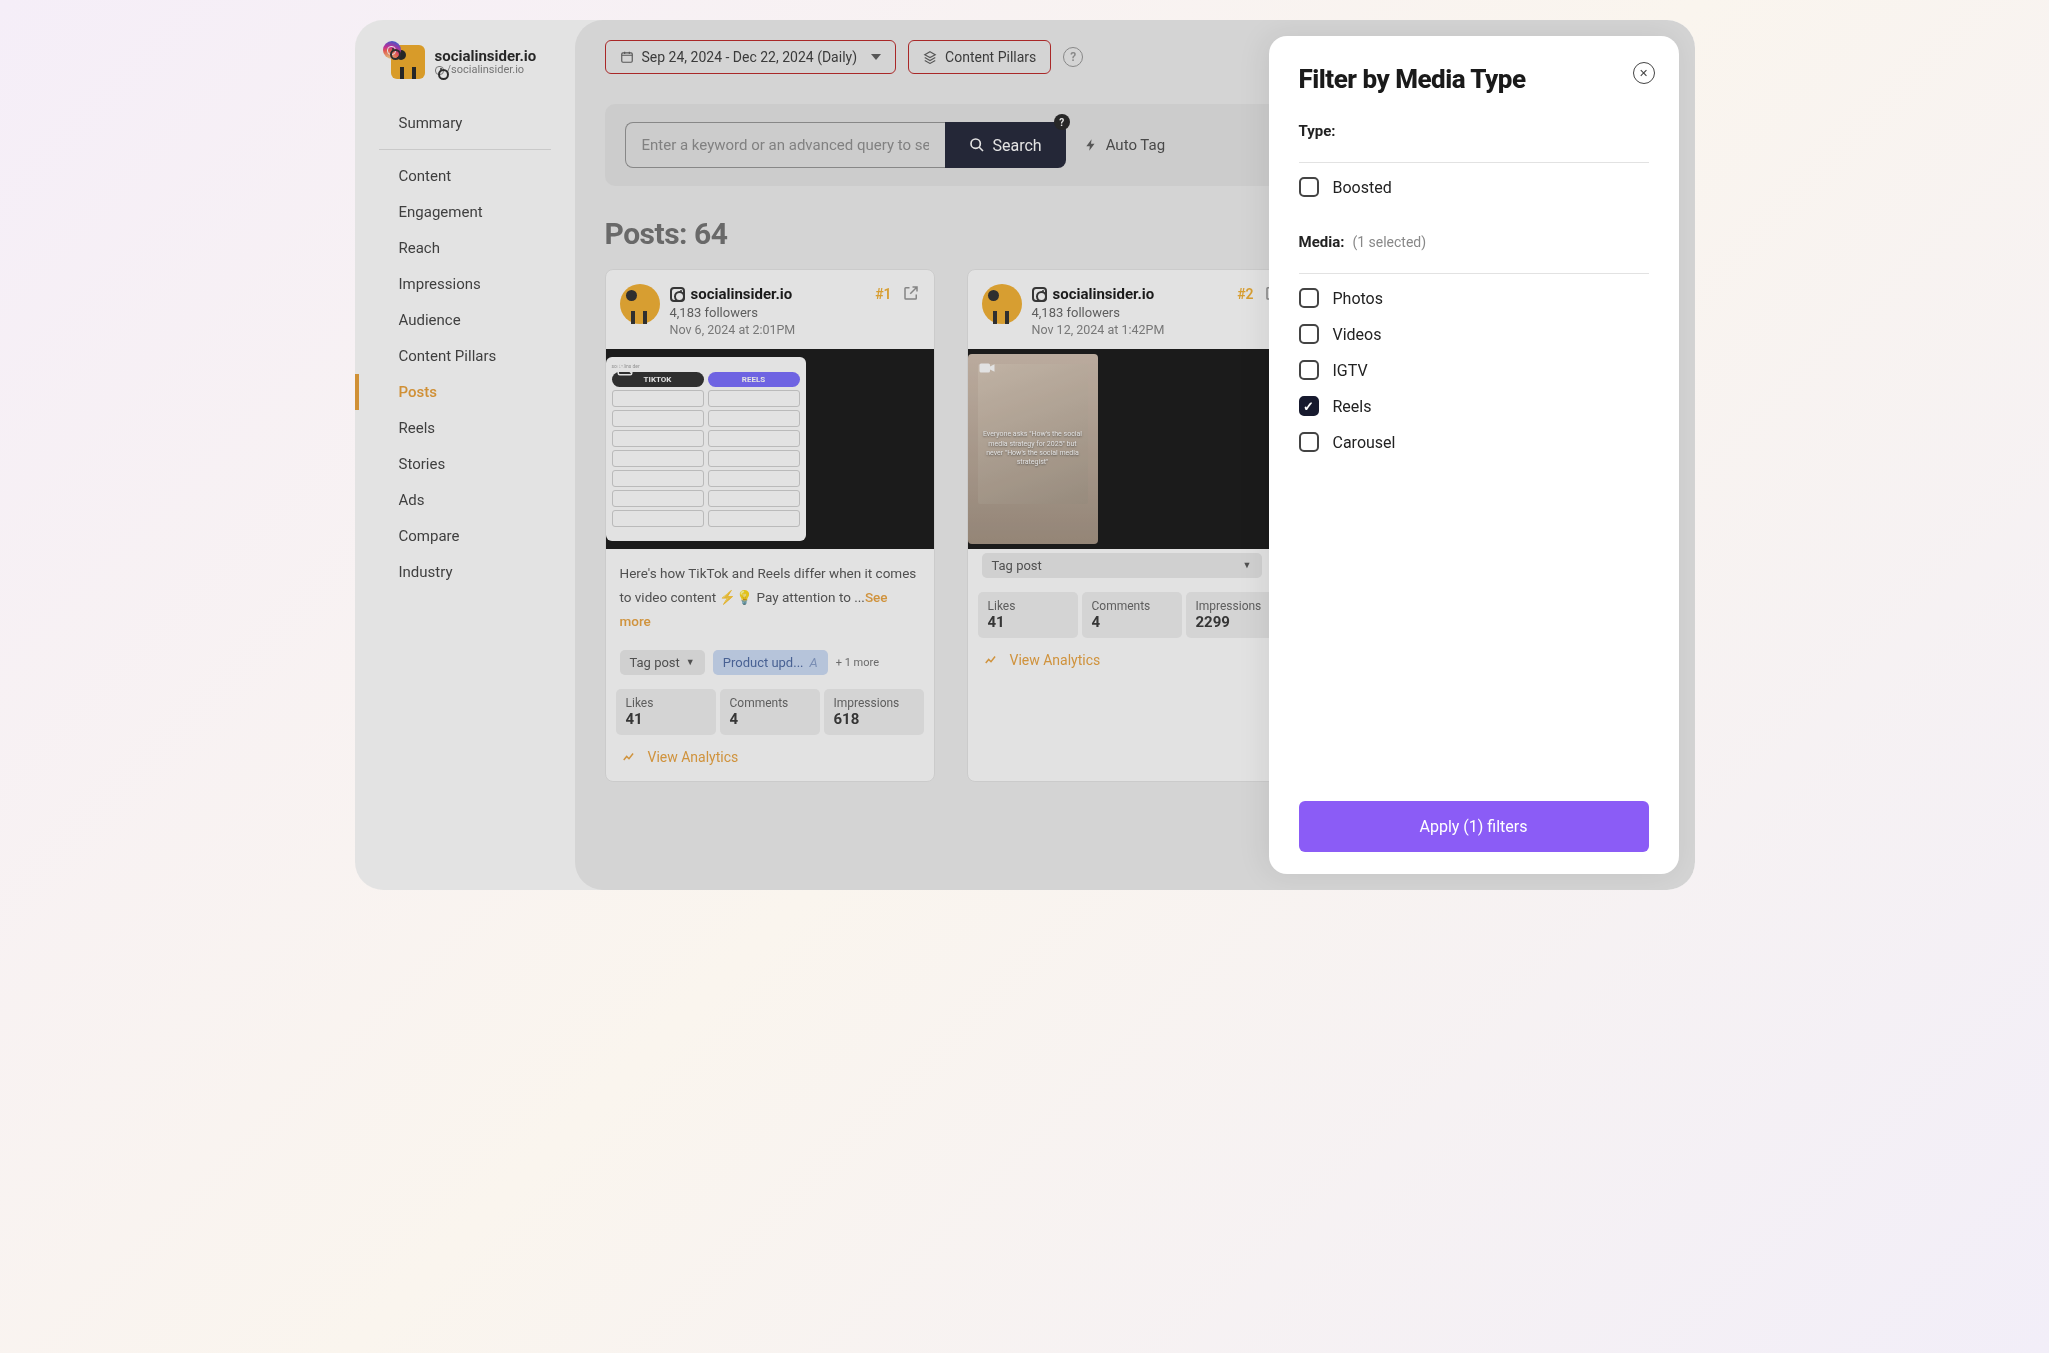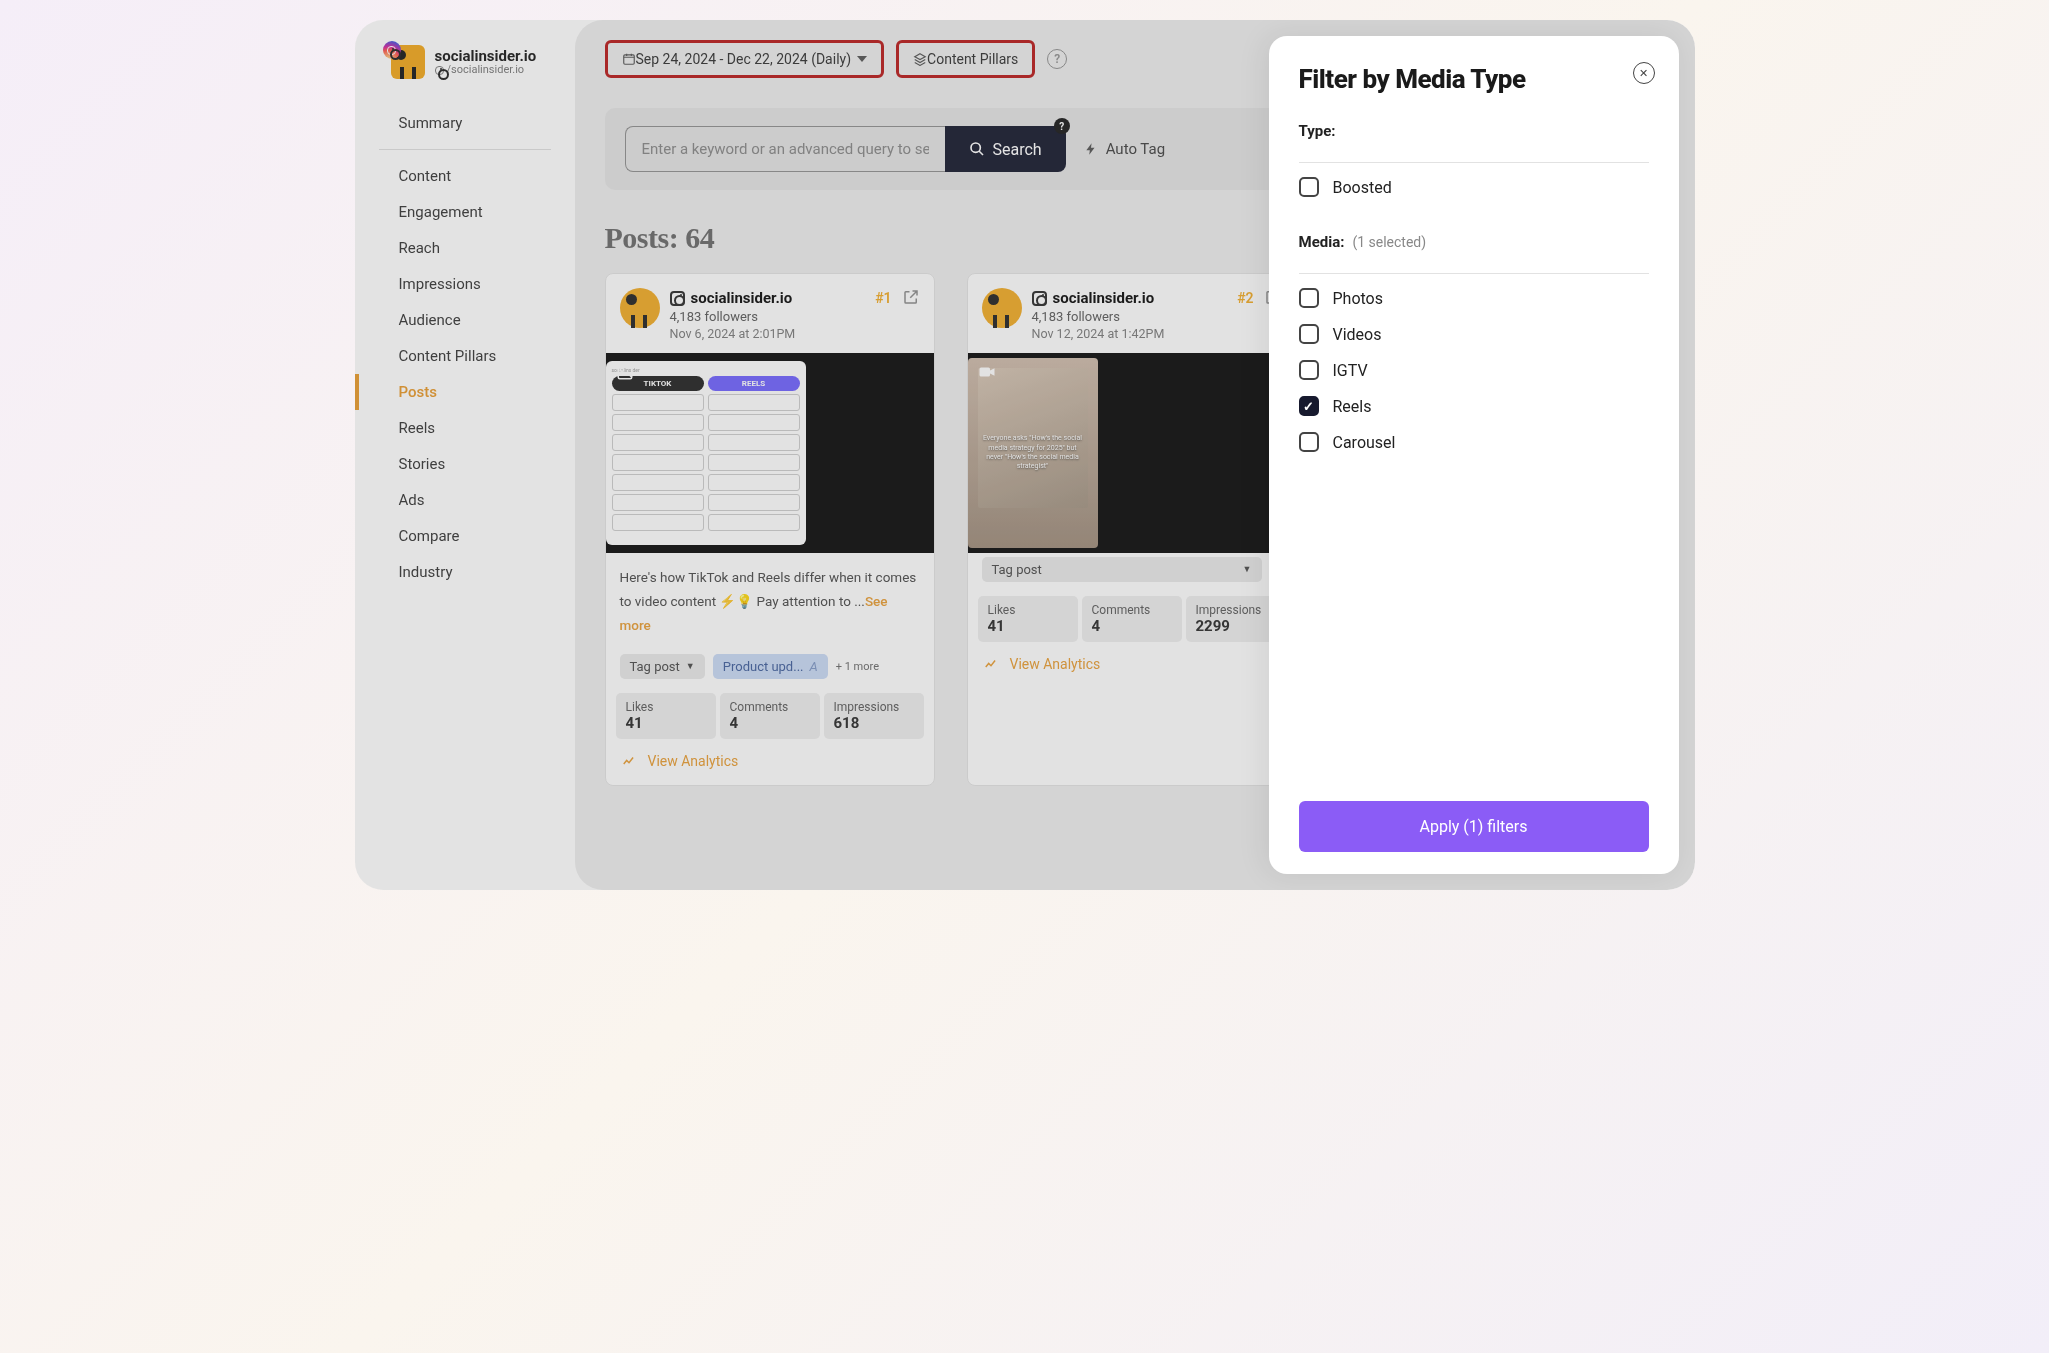--- a/index.html
+++ b/index.html
@@ -81,29 +81,29 @@
   
   .main {
     flex: 1;
     background: #ededed;
     border-radius: 28px;
     padding: 20px 30px;
     overflow: hidden;
   }
   .topbar { display:flex; align-items:center; gap: 12px; margin-bottom: 30px; }
   .pill {
-    border: 3px solid #b91c1c;
+    border: 1px solid #b91c1c;
     background: #fff0;
     border-radius: 6px;
     padding: 8px 14px;
     font-size: 14px;
     color: #333;
     display: flex;
     align-items: center;
-    gap: 0;
+    gap: 8px;
     cursor: pointer;
     background:#ededed;
   }
   .pill.date { }
   .pill .caret { width:0;height:0;border-left:5px solid transparent;border-right:5px solid transparent;border-top:6px solid #555; margin-left:6px;}
   .help-circle { width:20px;height:20px;border:1.5px solid #909090;border-radius:50%;display:flex;align-items:center;justify-content:center;color:#909090;font-size:12px;font-weight:600;}
   .search-bar-wrap {
     background: #e3e3e3;
     border-radius: 10px;
     padding: 18px 20px;
@@ -135,21 +135,21 @@
     border: none;
     border-radius: 0 8px 8px 0;
     padding: 0 24px;
     font-size: 16px;
     display:flex;align-items:center;gap:8px;
     cursor:pointer;
   }
   .tiny-help { position:absolute; right:-4px; top:-8px; width:16px;height:16px;border-radius:50%;background:#1a1a1a;color:#fff;font-size:10px;font-weight:700;display:flex;align-items:center;justify-content:center;}
   .autotag { display:flex;align-items:center;gap:8px;color:#444;font-size:15px;cursor:pointer;}
   .posts-heading { font-size: 30px; color:#6b6b6b; margin-bottom: 18px; letter-spacing: -0.5px;}
-  .posts-heading span{ color:#6b6b6b;font-family:Liberation Serif, serif; }
+  .posts-heading span{ color:#6b6b6b; }
   .cards { display:flex; gap: 32px; }
   .card {
     background:#fff;
     border-radius: 8px;
     width: 330px;
     border:1px solid #e2e2e2;
     overflow:hidden;
     opacity:0.95;
   }
   .card-head {

